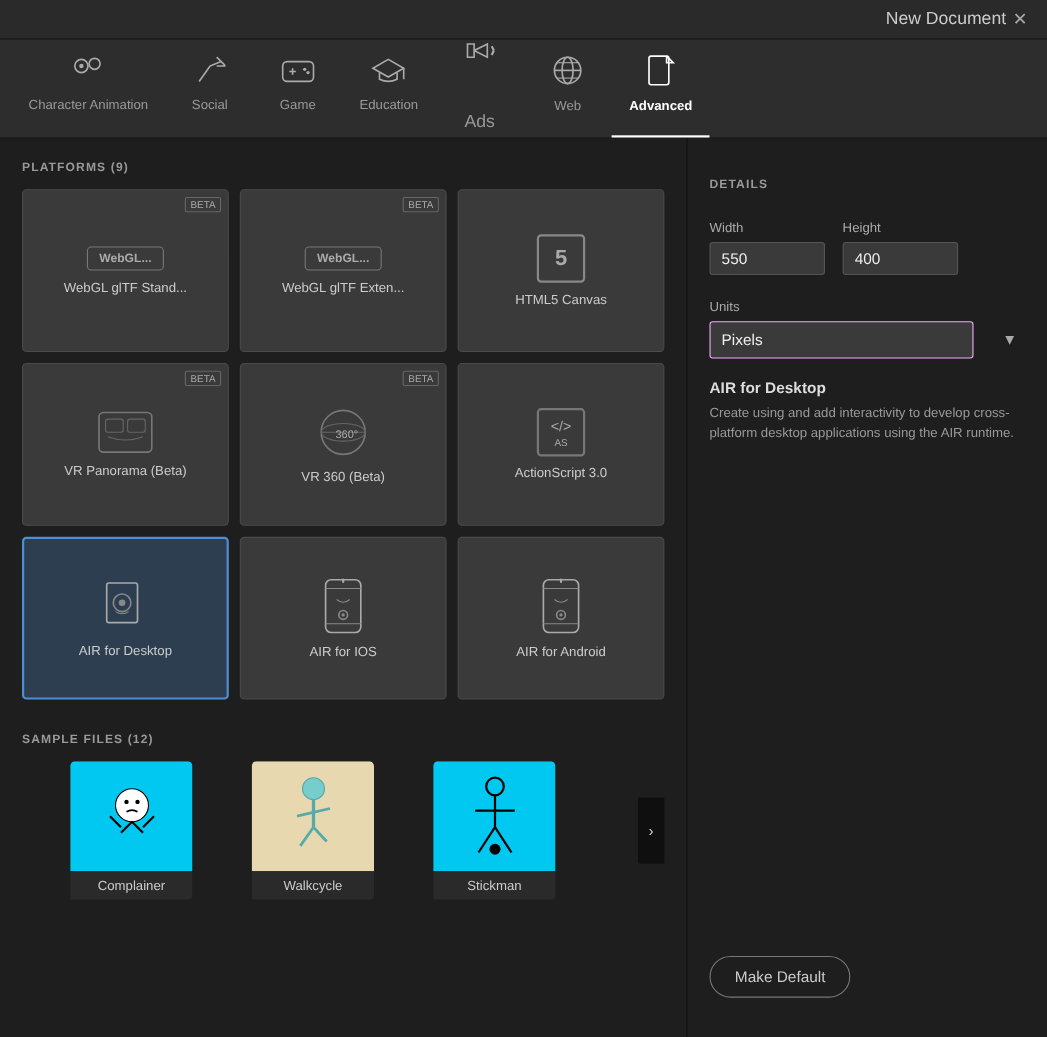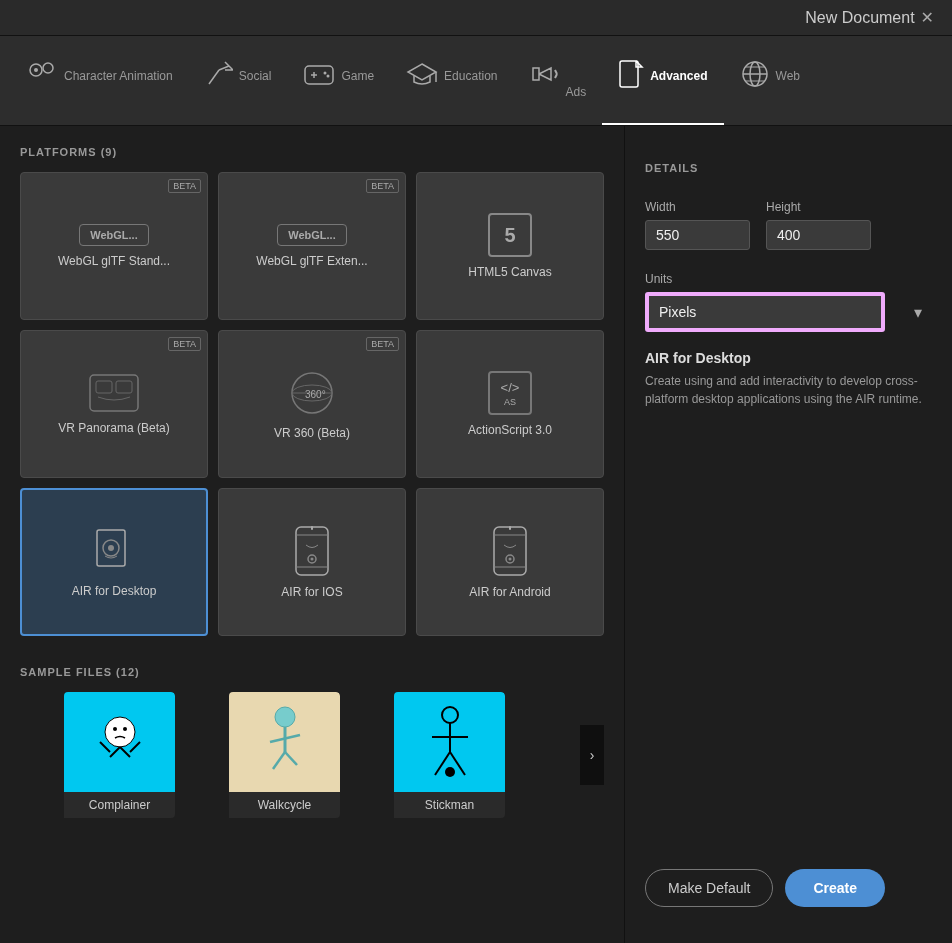--- a/index.html
+++ b/index.html
@@ -36,21 +36,21 @@
     #tab-bar {
       background: #2d2d2d;
       display: flex;
       align-items: flex-end;
       height: 90px;
       padding: 0 10px;
       border-bottom: 1px solid #111;
     }
     .tab-item {
       display: flex;
-      flex-direction: row;
+      flex-direction: column;
       align-items: center;
       justify-content: flex-end;
       padding: 0 16px 10px;
       cursor: pointer;
       color: #999;
       font-size: 12px;
       height: 100%;
       justify-content: center;
       gap: 6px;
       position: relative;
@@ -226,21 +226,21 @@
       display: flex;
       flex-direction: column;
       gap: 6px;
     }
     .units-group label { font-size: 12px; color: #aaa; }
     .units-select-wrapper {
       position: relative;
     }
     .units-select-wrapper select {
       background: #3a3a3a;
-      border: 4px solid #f0abfc;
+      border: 1px solid #f0abfc;
       border-radius: 3px;
       color: #eee;
       font-size: 14px;
       padding: 8px 30px 8px 10px;
       width: 240px;
       appearance: none;
       outline: none;
       cursor: pointer;
     }
     .units-select-wrapper::after {
@@ -357,38 +357,38 @@
         <line x1="30" y1="12" x2="30" y2="22" stroke="#aaa" stroke-width="1.5"></line>
       </svg></span>
       <span style="font-size: 12px;">Education</span>
     </div>
     <div class="tab-item">
       <span class="tab-icon"><svg width="30" height="28" viewBox="0 0 30 28" fill="none">
         <path d="M4 8 L4 20 L10 20 L10 14 L22 20 L22 8 L10 14 L10 8 Z" stroke="#aaa" stroke-width="1.5" fill="none"></path>
         <line x1="26" y1="10" x2="28" y2="14" stroke="#aaa" stroke-width="2"></line>
         <line x1="26" y1="18" x2="28" y2="14" stroke="#aaa" stroke-width="2"></line>
       </svg></span>
-      <span style="font-size: 12px; margin-top: 32px;">Ads</span>
-    </div>
-    <div class="tab-item active">
-      <span class="tab-icon"><svg width="26" height="30" viewBox="0 0 26 30" fill="none">
-        <rect x="2" y="2" width="18" height="26" rx="2" stroke="#fff" stroke-width="1.5" fill="none"></rect>
-        <path d="M18 2 L24 8 L18 8 L18 2" stroke="#fff" stroke-width="1.5" fill="none"></path>
-      </svg></span>
-      <span style="font-size: 12px;">Advanced</span>
+      <span style="font-size: 16px; margin-top: 32px;">Ads</span>
     </div>
     <div class="tab-item">
       <span class="tab-icon"><svg width="30" height="30" viewBox="0 0 30 30" fill="none">
         <circle cx="15" cy="15" r="12" stroke="#aaa" stroke-width="1.5"></circle>
         <ellipse cx="15" cy="15" rx="5" ry="12" stroke="#aaa" stroke-width="1.5"></ellipse>
         <line x1="3" y1="15" x2="27" y2="15" stroke="#aaa" stroke-width="1.5"></line>
         <line x1="5" y1="8" x2="25" y2="8" stroke="#aaa" stroke-width="1"></line>
         <line x1="5" y1="22" x2="25" y2="22" stroke="#aaa" stroke-width="1"></line>
       </svg></span>
       <span style="font-size: 12px;">Web</span>
+    </div>
+    <div class="tab-item active">
+      <span class="tab-icon"><svg width="26" height="30" viewBox="0 0 26 30" fill="none">
+        <rect x="2" y="2" width="18" height="26" rx="2" stroke="#fff" stroke-width="1.5" fill="none"></rect>
+        <path d="M18 2 L24 8 L18 8 L18 2" stroke="#fff" stroke-width="1.5" fill="none"></path>
+      </svg></span>
+      <span style="font-size: 12px;">Advanced</span>
     </div>
   </div>
 
 <div id="main-content">
 
   <div id="left-panel">
 
     <div>
       <div class="section-title">PLATFORMS (9)</div>
       <div id="platforms-grid">
@@ -570,18 +570,17 @@
       </div>
     </div>
 
     <div class="air-info">
       <h3>AIR for Desktop</h3>
       <p>Create using and add interactivity to develop cross-platform desktop applications using the AIR runtime.</p>
     </div>
 
     <div class="actions-row">
       <button class="btn-default">Make Default</button>
-      <button class="btn-create">Create</button>
     </div>
 
   </div>
 
 </div>
 
 </body></html>

